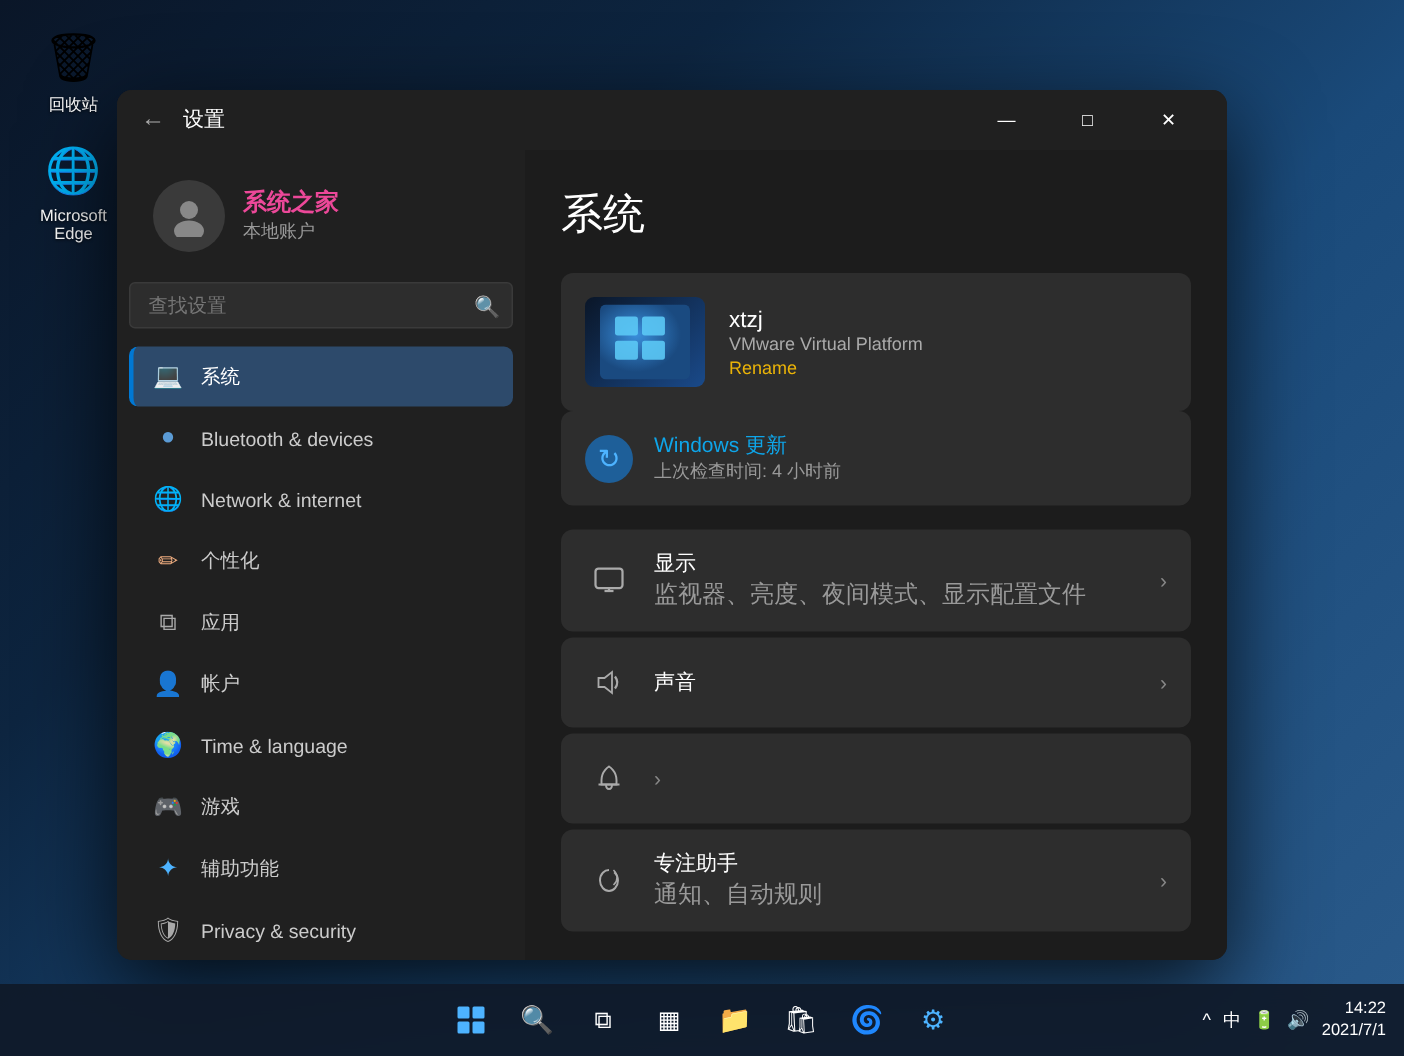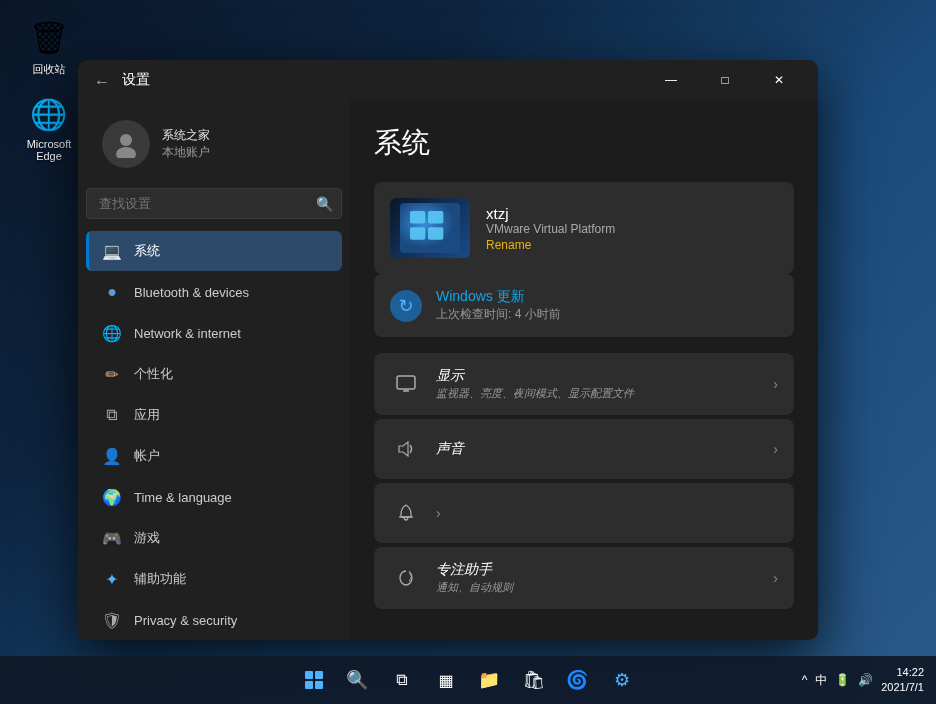--- a/index.html
+++ b/index.html
@@ -182,21 +182,21 @@
       width: 48px;
       height: 48px;
       border-radius: 50%;
       background: #3a3a3a;
       display: flex;
       align-items: center;
       justify-content: center;
       margin-right: 12px;
       flex-shrink: 0;
     }
-    .user-name { color: #e5e5e5; font-size: 12px; font-weight: 400; }
+    .user-name { color: #ec4899; font-size: 16px; font-weight: 700; }
     .user-type { color: #999; font-size: 12px; }
 
     
     .search-box {
       margin: 0 8px 12px;
       position: relative;
     }
     .search-input {
       width: 100%;
       background: #2d2d2d;
@@ -324,23 +324,23 @@
       width: 32px;
       height: 32px;
       margin-right: 14px;
       display: flex;
       align-items: center;
       justify-content: center;
       color: #aaa;
       font-size: 18px;
       flex-shrink: 0;
     }
-    .settings-item-text { flex: 1; font-style: italic; }
+    .settings-item-text { flex: 1; }
     .settings-item-title { color: white; font-size: 14px; }
-    .settings-item-subtitle { color: #999; font-size: 11px; margin-top: 1px; }
+    .settings-item-subtitle { color: #999; font-size: 16px; margin-top: 1px; }
     .settings-item-arrow { color: #888; font-size: 14px; }
 
     
     .sidebar::-webkit-scrollbar,
     .main-content::-webkit-scrollbar { width: 6px; }
     .sidebar::-webkit-scrollbar-track,
     .main-content::-webkit-scrollbar-track { background: transparent; }
     .sidebar::-webkit-scrollbar-thumb,
     .main-content::-webkit-scrollbar-thumb { background: #444; border-radius: 3px; }
 

